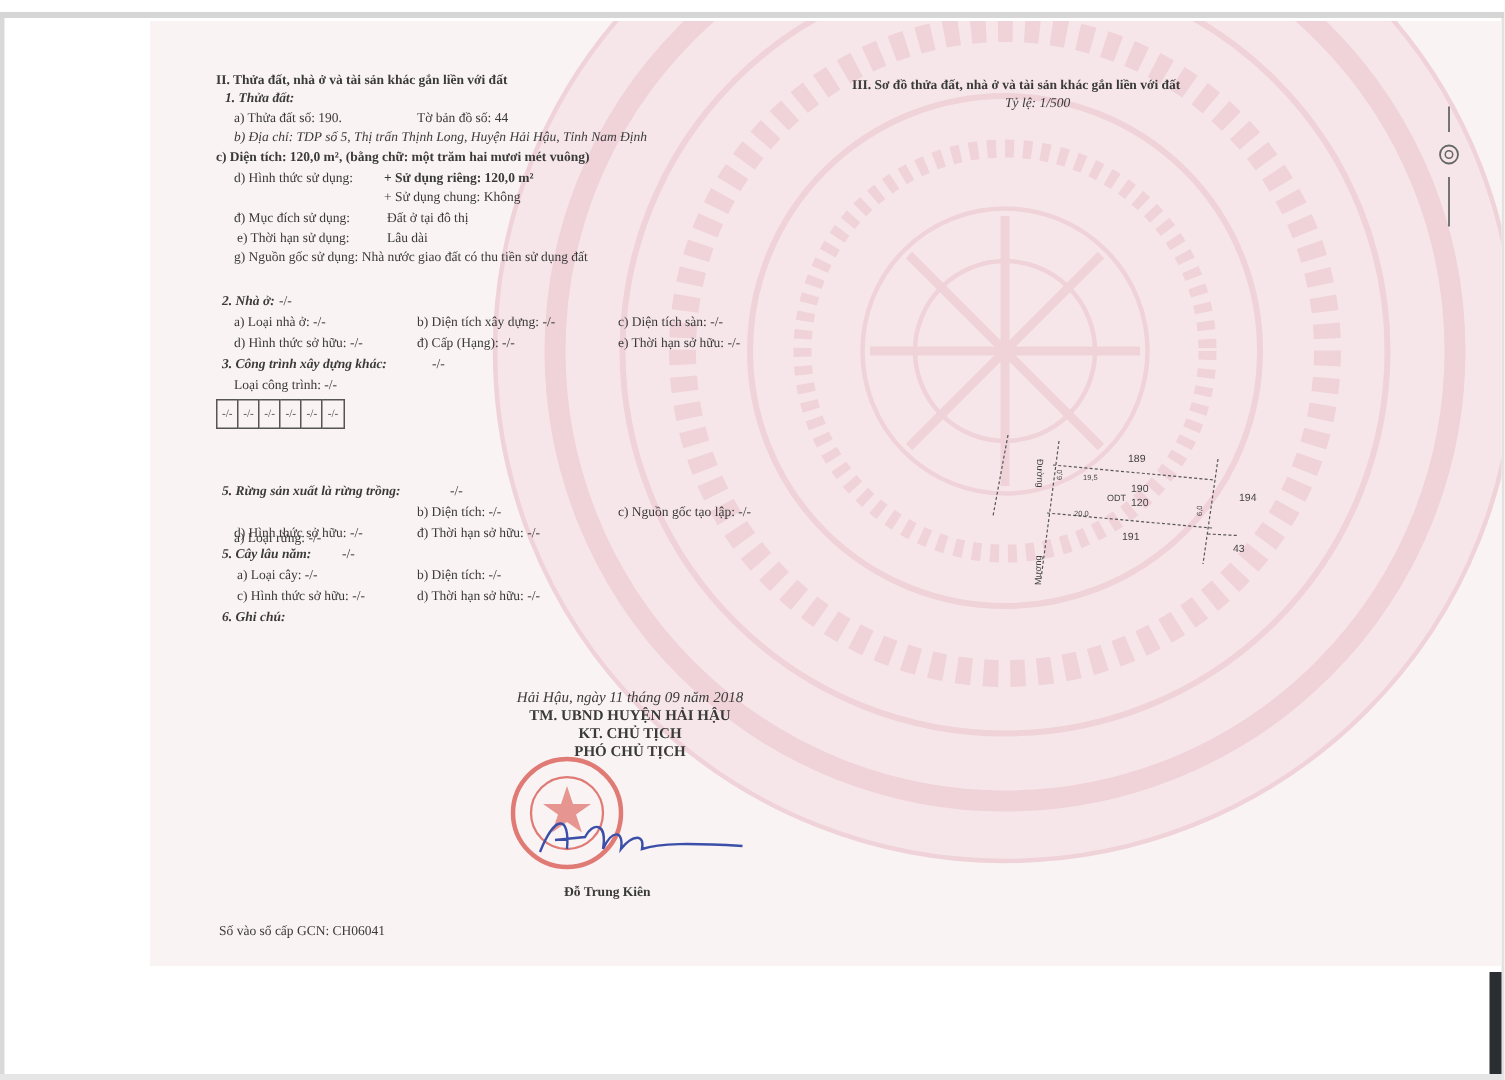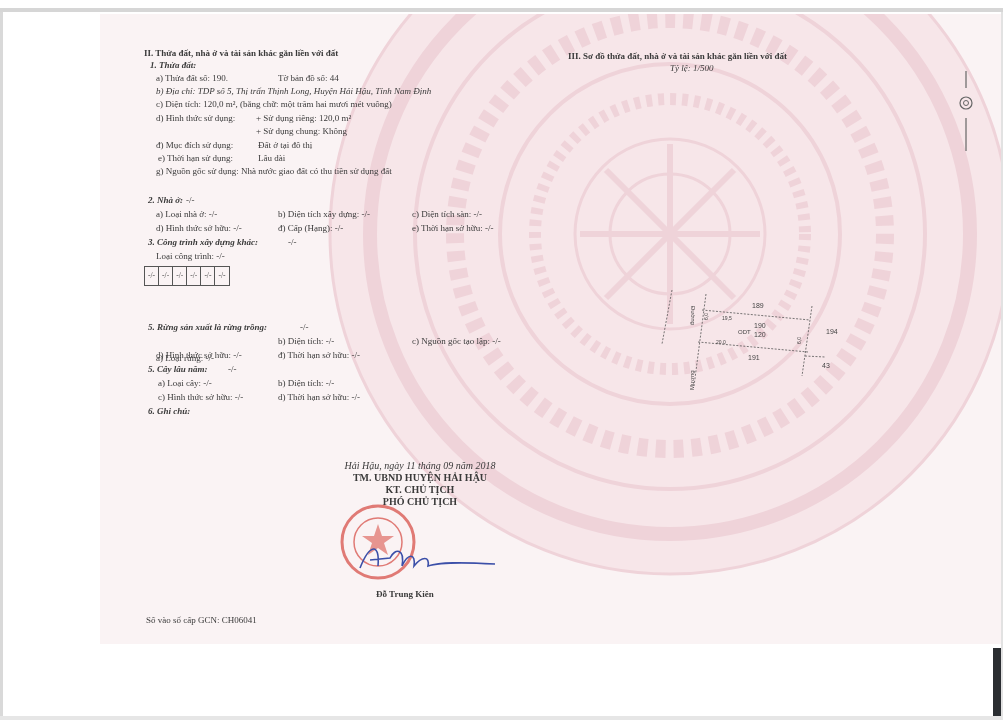--- a/index.html
+++ b/index.html
@@ -75,23 +75,23 @@
       <line x1="286" y1="286" x2="414" y2="414"></line>
       <line x1="414" y1="286" x2="286" y2="414"></line>
     </g>
   </svg>
 
   <div class="abs b" style="left:44px;top:33px;">II. Thửa đất, nhà ở và tài sản khác gắn liền với đất</div>
   <div class="abs bi" style="left:50px;top:45px;">1. Thửa đất:</div>
   <div class="abs" style="left:56px;top:58px;">a) Thửa đất số: 190.</div>
   <div class="abs" style="left:178px;top:58px;">Tờ bản đồ số: 44</div>
   <div class="abs" style="left:56px;top:71px;font-style:italic;">b) Địa chỉ: TDP số 5, Thị trấn Thịnh Long, Huyện Hải Hậu, Tỉnh Nam Định</div>
-  <div class="abs" style="left:56px;top:84px;">c) Diện tích: 120,0 m², (bằng chữ: một trăm hai mươi mét vuông)</div>
+  <div class="abs" style="left:44px;top:84px;font-weight:bold;">c) Diện tích: 120,0 m², (bằng chữ: một trăm hai mươi mét vuông)</div>
   <div class="abs" style="left:56px;top:98px;">d) Hình thức sử dụng:</div>
-  <div class="abs" style="left:156px;top:98px;">+ Sử dụng riêng: 120,0 m²</div>
+  <div class="abs" style="left:156px;top:98px;font-weight:bold;">+ Sử dụng riêng: 120,0 m²</div>
   <div class="abs" style="left:156px;top:111px;">+ Sử dụng chung: Không</div>
   <div class="abs" style="left:56px;top:125px;">đ) Mục đích sử dụng:</div>
   <div class="abs" style="left:158px;top:125px;">Đất ở tại đô thị</div>
   <div class="abs" style="left:58px;top:138px;">e) Thời hạn sử dụng:</div>
   <div class="abs" style="left:158px;top:138px;">Lâu dài</div>
   <div class="abs" style="left:56px;top:151px;">g) Nguồn gốc sử dụng: Nhà nước giao đất có thu tiền sử dụng đất</div>
 
   <div class="abs bi" style="left:48px;top:180px;">2. Nhà ở:</div>
   <div class="abs" style="left:86px;top:180px;">-/-</div>
   <div class="abs" style="left:56px;top:194px;">a) Loại nhà ở: -/-</div>

